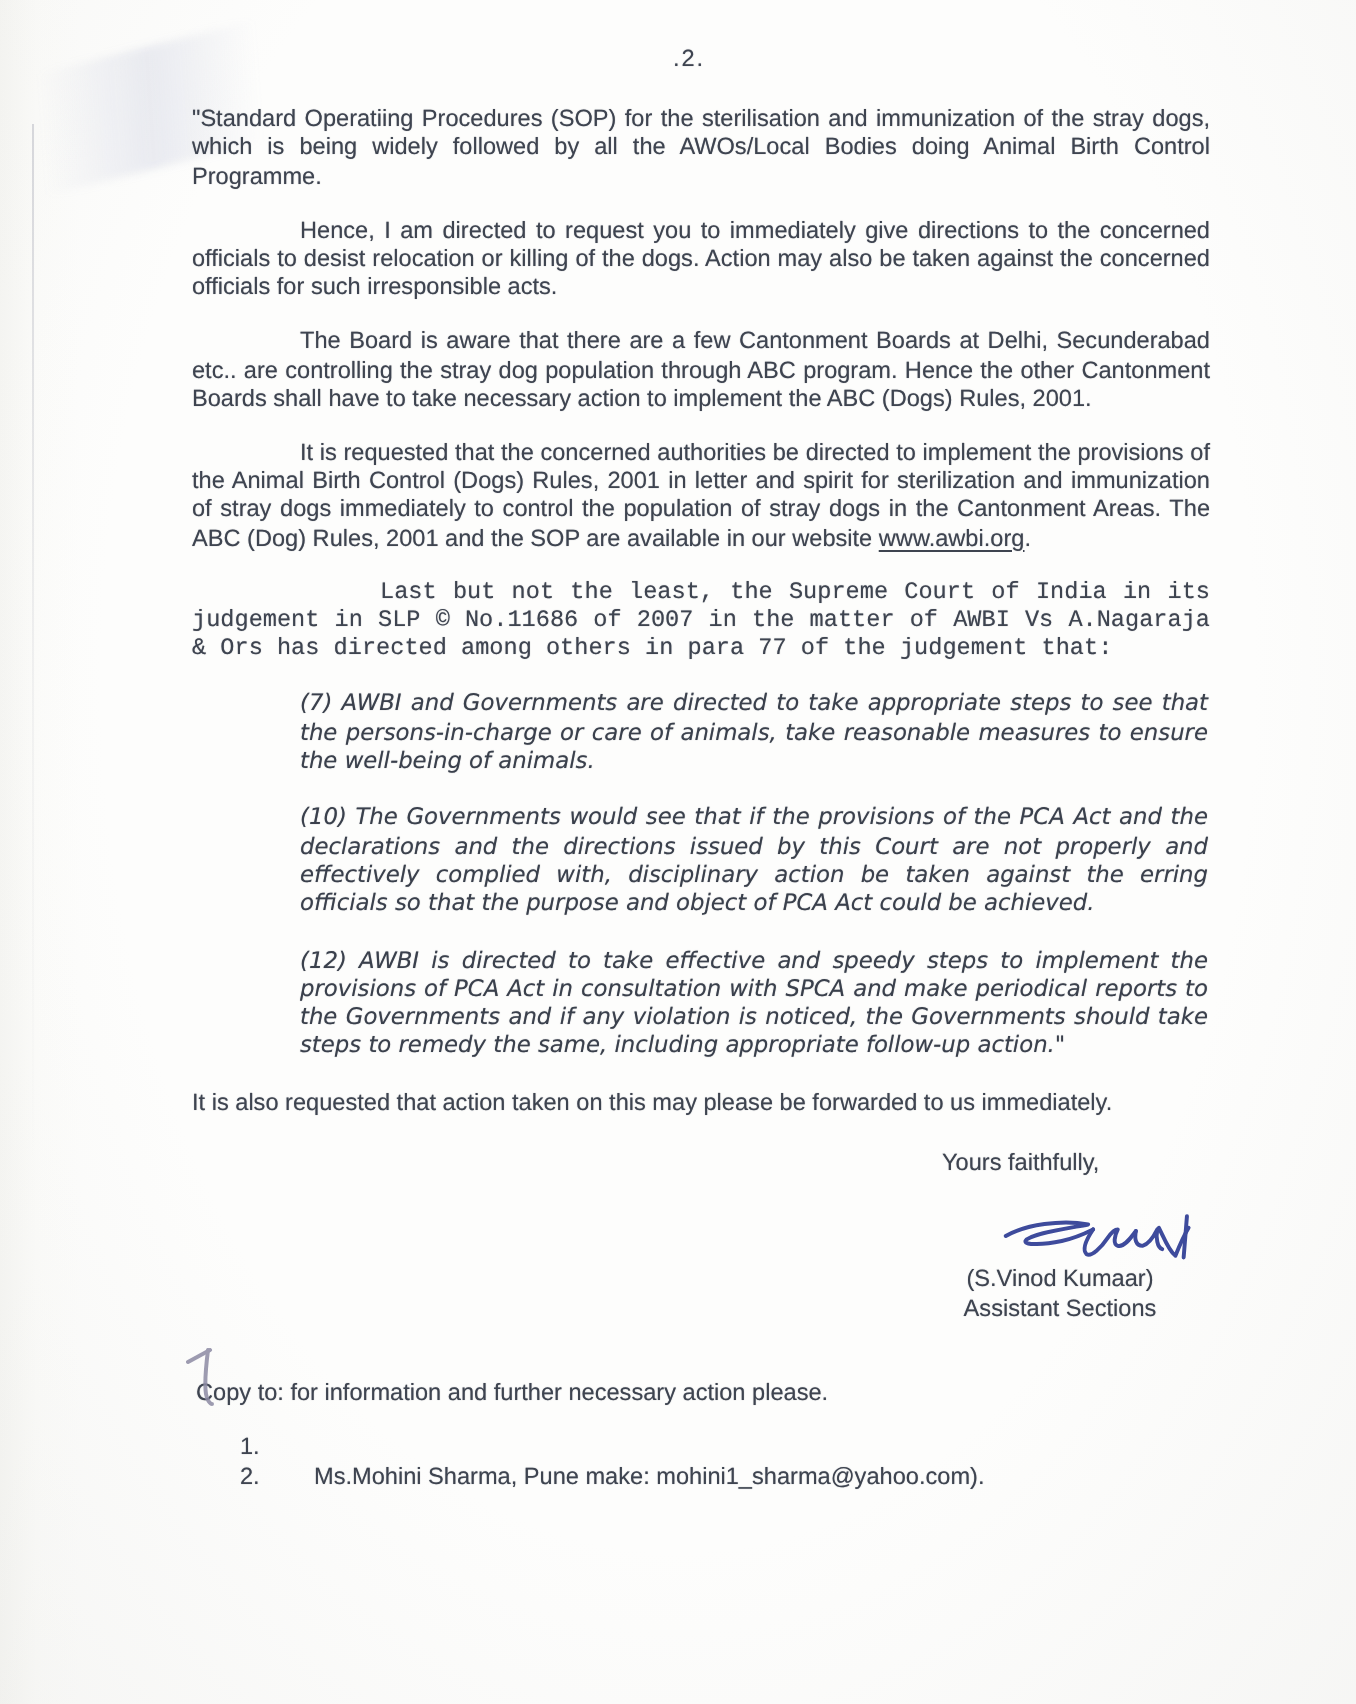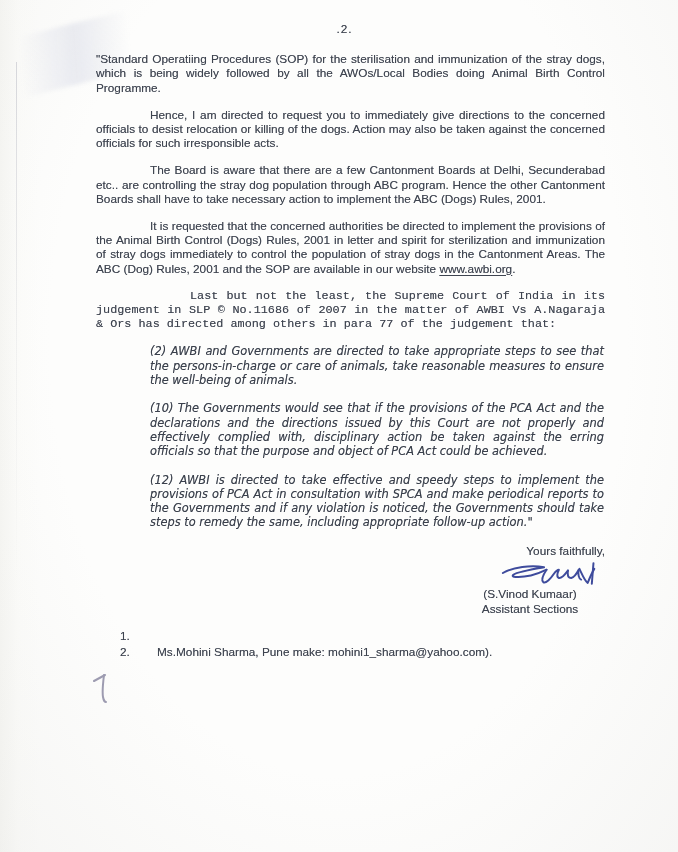--- a/index.html
+++ b/index.html
@@ -62,21 +62,21 @@
     width:454px;
     text-align:justify;
     color:#3a404c;
   }
   .closing-line{margin:1px 0 14px 0;}
   .sign-block{
     width:150px;
     margin:2px 0 0 auto;
     text-align:center;
   }
-  .valediction{text-align:right;margin:0;}
+  .valediction{text-align:left;margin:16px;}
   .signature-svg{display:block;margin:1px 4px 0 auto;}
   .sig-name{margin:0;}
   .sig-title{margin:1px 0 0 0;}
   .copyto{margin:27px 0 0 2px;}
   .cc-list{margin:13px 0 0 24px;}
   .cc-row{display:flex;margin:0 0 1px 0;}
   .cc-num{width:37px;flex:0 0 37px;}
   .pen-mark{position:absolute;left:90px;top:672px;}
 </style>
 </head>
@@ -93,43 +93,45 @@
     <p class="para">"Standard Operatiing Procedures (SOP) for the sterilisation and immunization of the stray dogs, which is being widely followed by all the AWOs/Local Bodies doing Animal Birth Control Programme.</p>
 
     <p class="para ind1">Hence, I am directed to request you to immediately give directions to the concerned officials to desist relocation or killing of the dogs. Action may also be taken against the concerned officials for such irresponsible acts.</p>
 
     <p class="para ind1">The Board is aware that there are a few Cantonment Boards at Delhi, Secunderabad etc.. are controlling the stray dog population through ABC program. Hence the other Cantonment Boards shall have to take necessary action to implement the ABC (Dogs) Rules, 2001.</p>
 
     <p class="para ind1"><span>It is requested that the concerned authorities be directed to implement the provisions of the Animal Birth Control (Dogs) Rules, 2001 in letter and spirit for sterilization and immunization of stray dogs immediately to control the population of stray dogs in the Cantonment Areas. The ABC (Dog) Rules, 2001 and the SOP are available in our website </span><span class="weblink">www.awbi.org</span><span>.</span></p>
 
     <p class="para ind2">Last but not the least, the Supreme Court of India in its judgement in SLP © No.11686 of 2007 in the matter of AWBI Vs A.Nagaraja &amp; Ors has directed among others in para 77 of the judgement that:</p>
 
-    <div class="quote">(2) AWBI and Governments are directed to take appropriate steps to see that the persons-in-charge or care of animals, take reasonable measures to ensure the well-being of animals.</div>
+    <div class="quote">(7) AWBI and Governments are directed to take appropriate steps to see that the persons-in-charge or care of animals, take reasonable measures to ensure the well-being of animals.</div>
 
 
     <div class="quote">(10) The Governments would see that if the provisions of the PCA Act and the declarations and the directions issued by this Court are not properly and effectively complied with, disciplinary action be taken against the erring officials so that the purpose and object of PCA Act could be achieved.</div>
 
     <div class="quote">(12) AWBI is directed to take effective and speedy steps to implement the provisions of PCA Act in consultation with SPCA and make periodical reports to the Governments and if any violation is noticed, the Governments should take steps to remedy the same, including appropriate follow-up action."</div>
 
+    <p class="closing-line">It is also requested that action taken on this may please be forwarded to us immediately.</p>
 
     <div class="sign-block">
       <p class="valediction">Yours faithfully,</p>
       <svg class="signature-svg" width="104" height="28" viewBox="0 0 120 34">
         <g fill="none" stroke="#2e3c94" stroke-width="2.4" stroke-linecap="round" stroke-linejoin="round" opacity="0.92">
           <path d="M4,17 C16,10 38,7 54,10 C38,13 18,16 16,20 C15,23 28,22 38,20 C47,18 53,15 57,13"></path>
           <path d="M57,13 C53,19 50,25 53,28 C56,30 62,24 66,18 C68,15 70,13 72,13 C70,17 69,22 72,23 C76,24 80,18 83,14"></path>
           <path d="M83,14 C82,19 83,23 87,23 C91,22 94,17 96,13 C95,18 96,24 99,25"></path>
           <path d="M97,12 C100,18 103,26 107,29 C109,24 112,17 115,12"></path>
           <path d="M114,5 L112,30"></path>
         </g>
       </svg>
       <p class="sig-name">(S.Vinod Kumaar)</p>
       <p class="sig-title">Assistant Sections</p>
     </div>
 
+    <p class="copyto">Copy to: for information and further necessary action please.</p>
 
     <div class="cc-list">
       <div class="cc-row">
         <span class="cc-num">1.</span>
       </div>
       <div class="cc-row">
         <span class="cc-num">2.</span>
         <span>Ms.Mohini Sharma, Pune make: mohini1_sharma@yahoo.com).</span>
       </div>
     </div>

